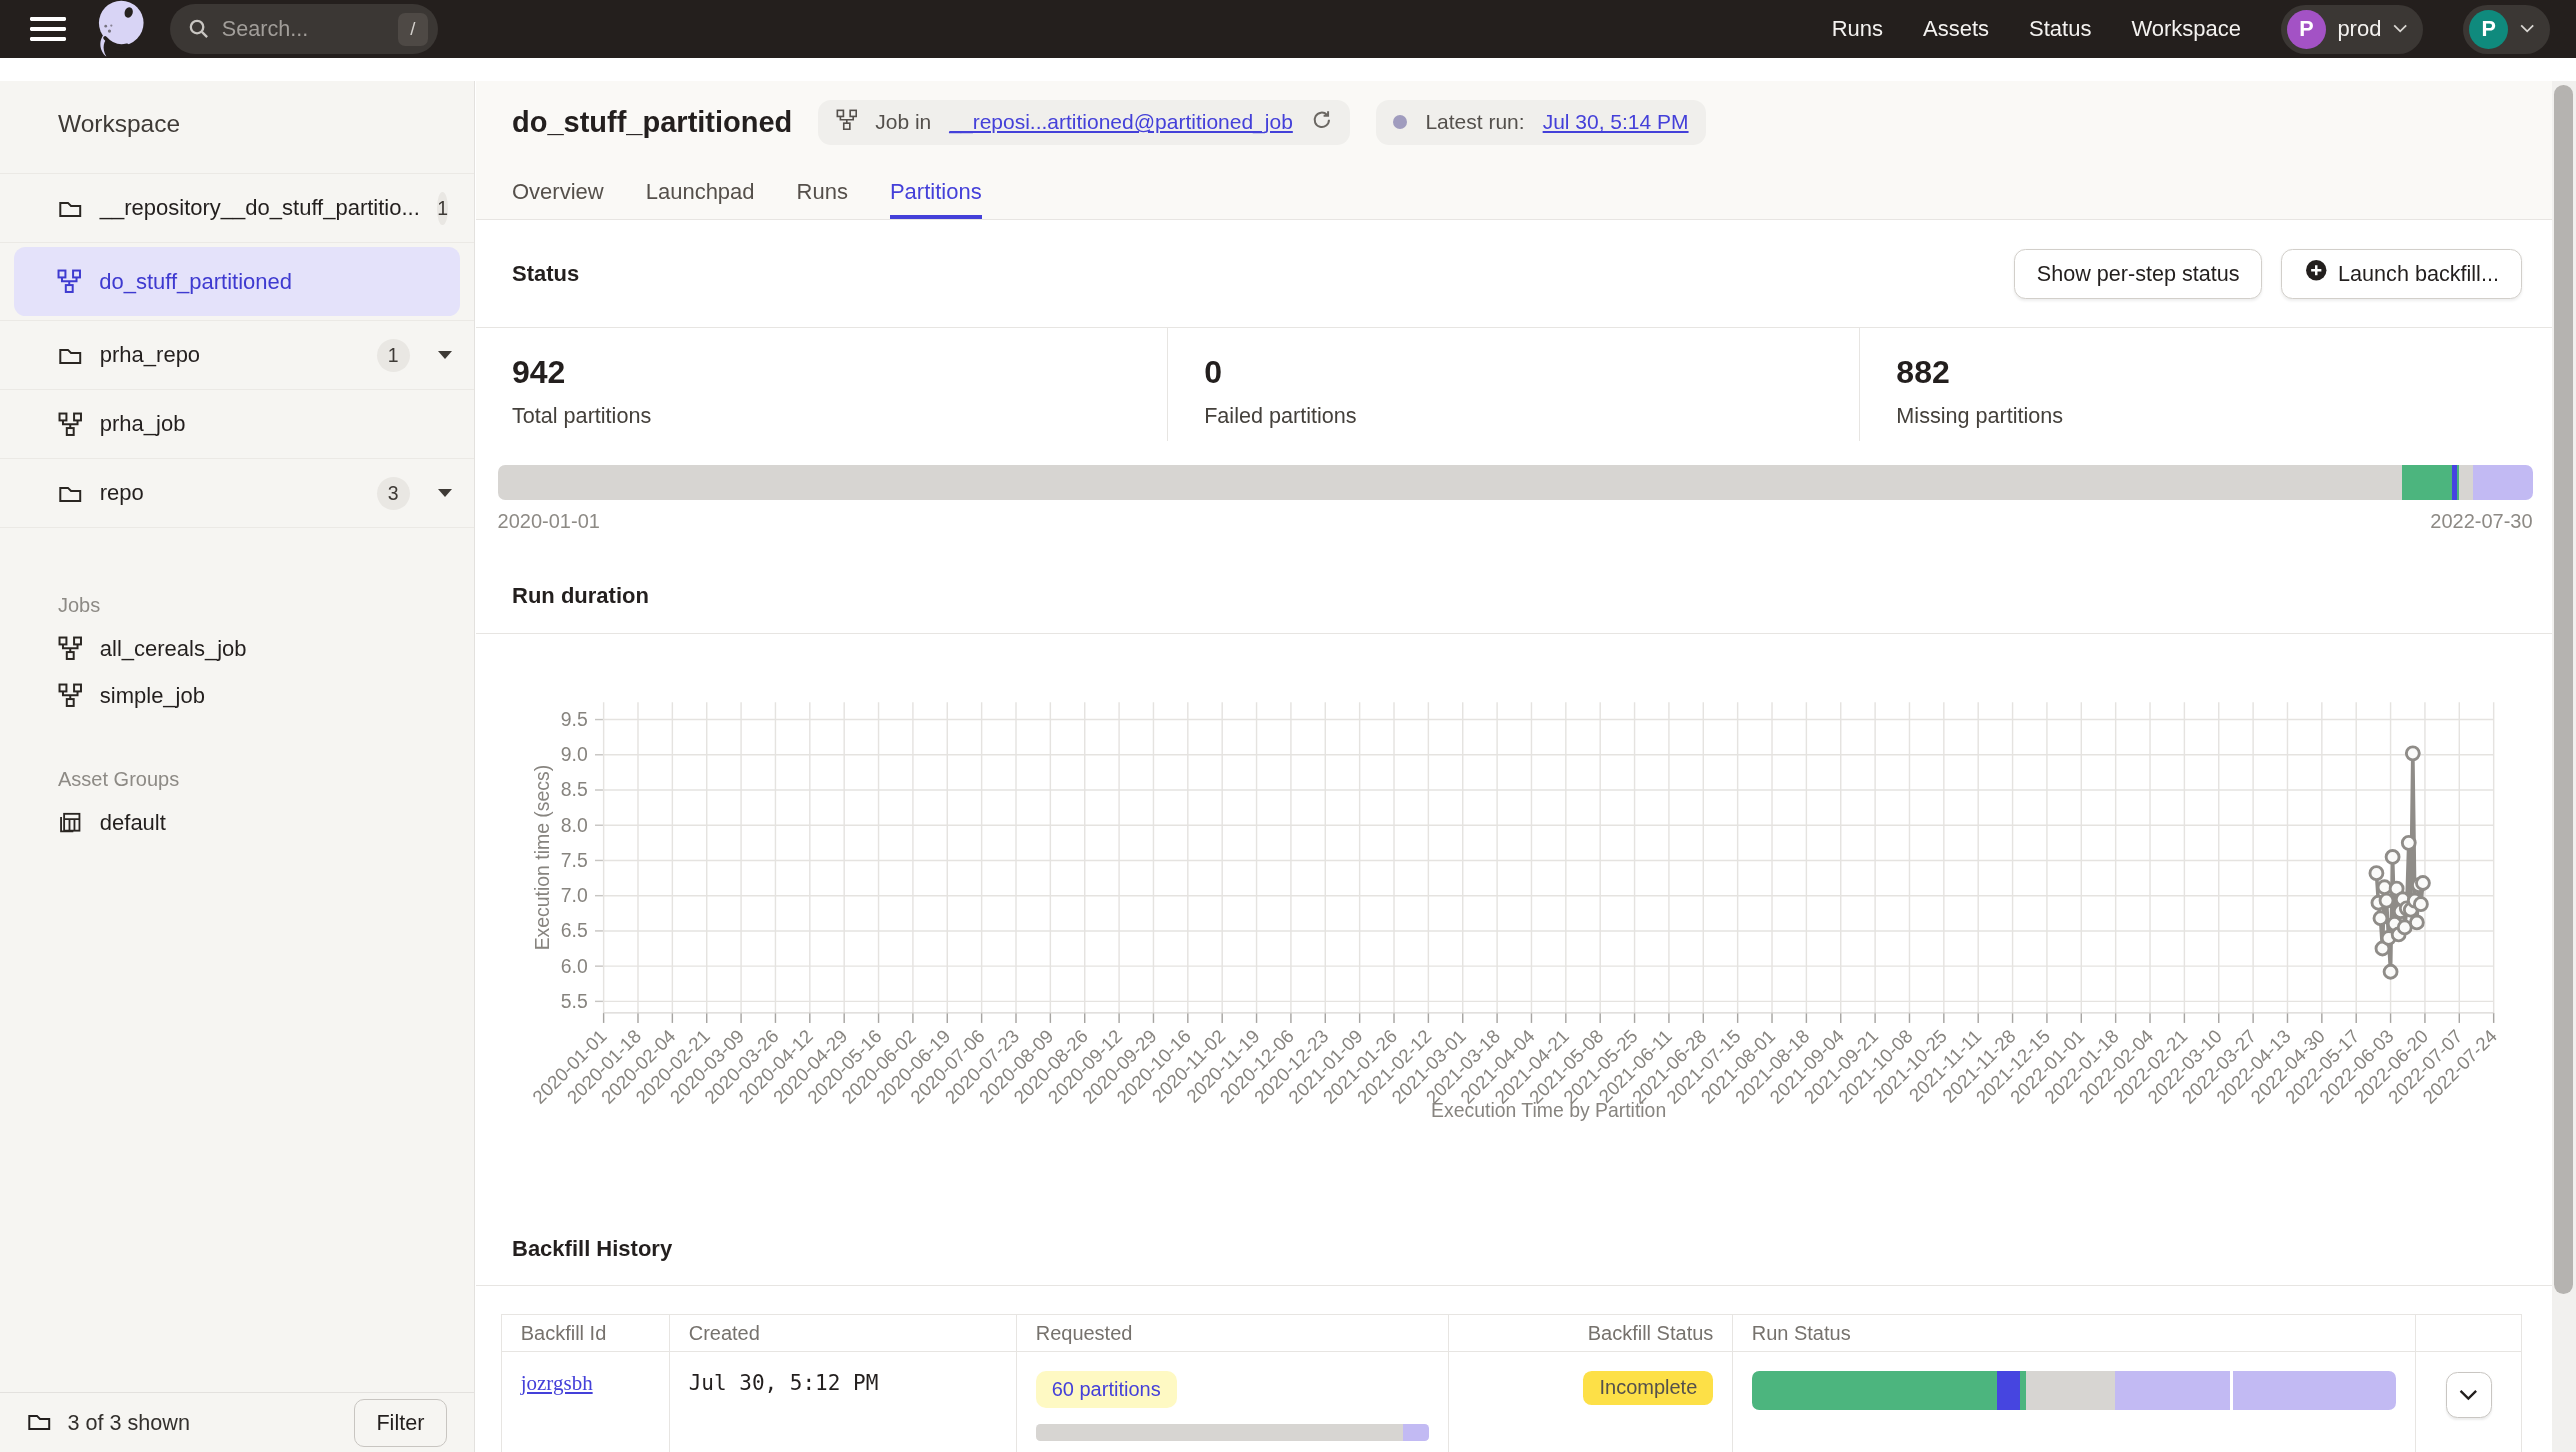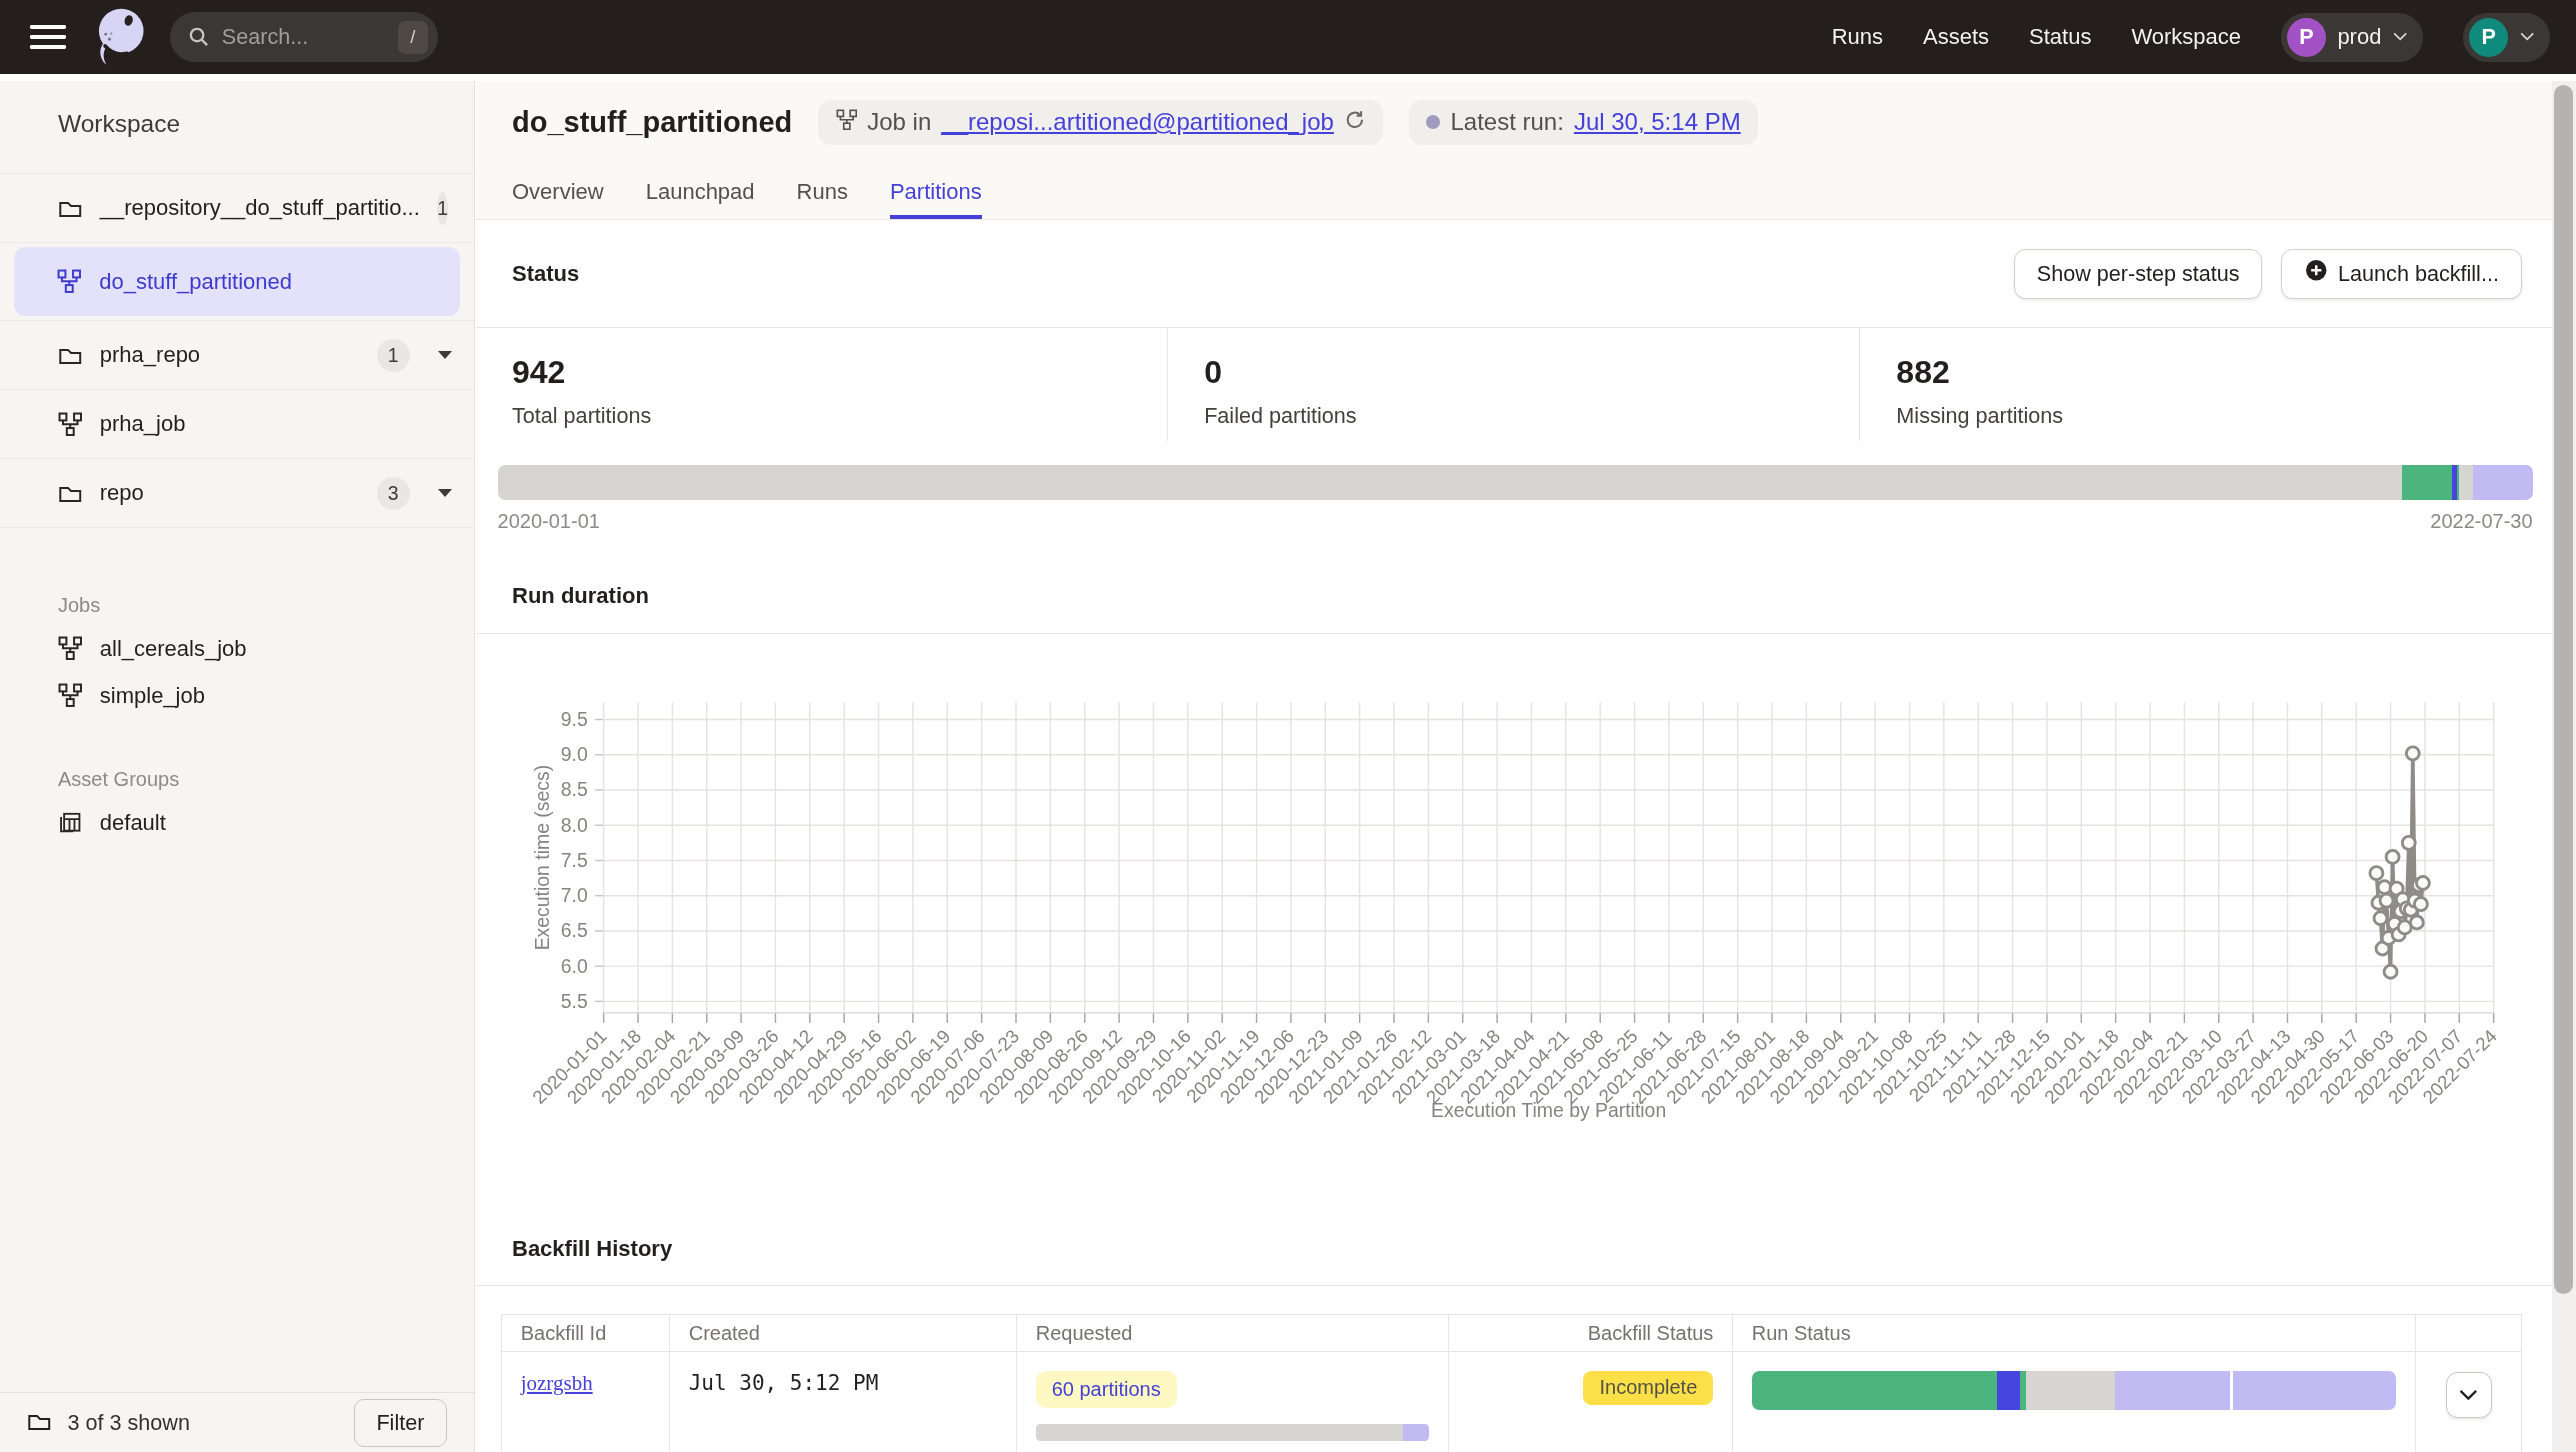--- a/index.html
+++ b/index.html
@@ -1,21 +1,21 @@
 <!DOCTYPE html>
 <html style="font-size:11.5px"><head>
 <meta charset="utf-8">
 <style>
   * { box-sizing: border-box; margin: 0; padding: 0; }
   html,body { width:2576px; height:1452px; }
   body { font-family:"Liberation Sans", sans-serif; background:#fff; }
   .app { position:relative; width:2576px; height:1452px; overflow:hidden; background:#FFFFFF; }
 
   
-  .navbar { position:absolute; top:0; left:0; width:100%; height:74px; background:#241F1D;
+  .navbar { position:absolute; top:0; left:0; width:100%; height:58px; background:#241F1D;
             display:flex; align-items:center; padding:0 26px; z-index:10; }
   .nav-left { display:flex; align-items:center; gap:18.7px; }
   .hamburger { display:flex; flex-direction:column; gap:6.5px; cursor:pointer; padding:4.3px; }
   .hamburger span { display:block; width:36px; height:3.6px; background:#fff; border-radius:1.4px; }
   .search-pill { width:268px; height:50px; background:#3B3734; border-radius:25px;
                  display:flex; align-items:center; gap:11.5px; padding:0 10px 0 17.3px; }
   .search-pill .ph { font-size:21.6px; color:#A29E9A; }
   .search-key { margin-left:auto; width:30px; height:33px; background:#4E4945; border-radius:7.2px;
                 display:flex; align-items:center; justify-content:center; color:#D3D0CC; font-size:18.7px; }
   .nav-right { margin-left:auto; display:flex; align-items:center; gap:40px; }
@@ -55,21 +55,21 @@
   .filter-btn { margin-left:auto; border:1.4px solid #C8C5C1; border-radius:10px; background:transparent;
                 font-size:21.6px; color:#231F1E; padding:10px 21.6px; font-family:inherit; cursor:pointer; }
 
   
   .main { position:absolute; left:476px; top:81px; right:24.5px; bottom:0; background:#fff; }
   .main-header { position:absolute; top:0; left:0; right:0; height:139px; background:#FAF9F6;
                  border-bottom:0.7px solid #E7E5E2; }
   .title-row { position:absolute; top:18.7px; left:36px; display:flex; align-items:center; gap:26px; }
   .page-title { font-size:29px; font-weight:700; color:#231F1E; }
   .chip { height:45px; background:#F0EFEC; border-radius:13px; display:flex; align-items:center;
-          gap:10px; padding:0 17.3px; font-size:24px; color:#54504C; }
+          gap:18px; padding:0 17.3px; font-size:21px; color:#54504C; }
   .chip a { color:#4440D9; text-decoration:underline; cursor:pointer; }
   .run-dot { width:14.4px; height:14.4px; border-radius:50%; background:#A09CBE; }
   .tabs { position:absolute; left:36px; bottom:0; display:flex; gap:42px; }
   .tab { position:relative; font-size:22px; color:#55504B; padding-bottom:14.4px; cursor:pointer; }
   .tab.active { color:#4440D9; font-weight:500; }
   .tab.active::after { content:""; position:absolute; left:0; right:0; bottom:0; height:4.3px; background:#4440D9; }
 
   .status-row { position:absolute; top:139px; left:0; right:0; height:107px; display:flex;
                 align-items:center; padding:0 30px 0 36px; }
   .section-heading { font-size:22px; font-weight:700; color:#231F1E; }

